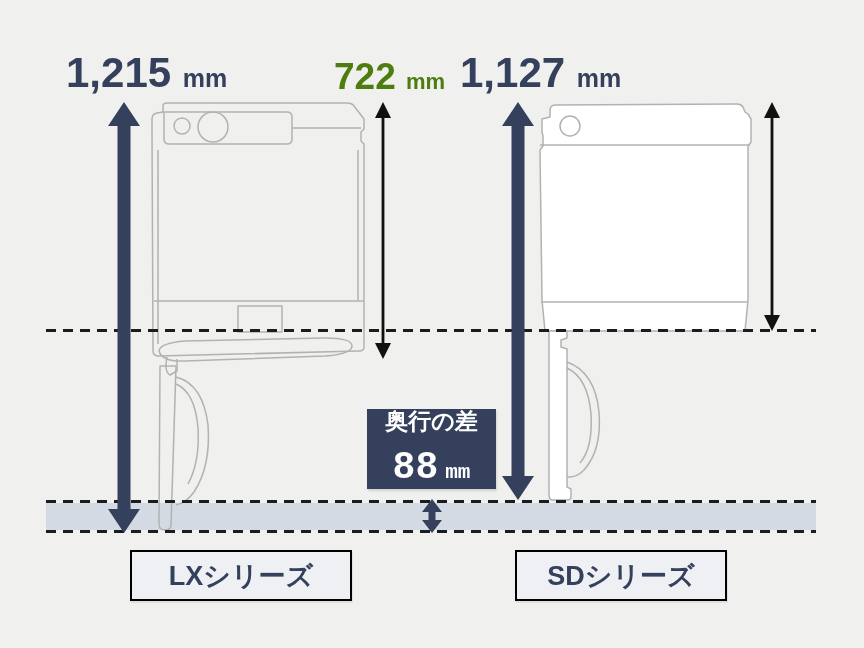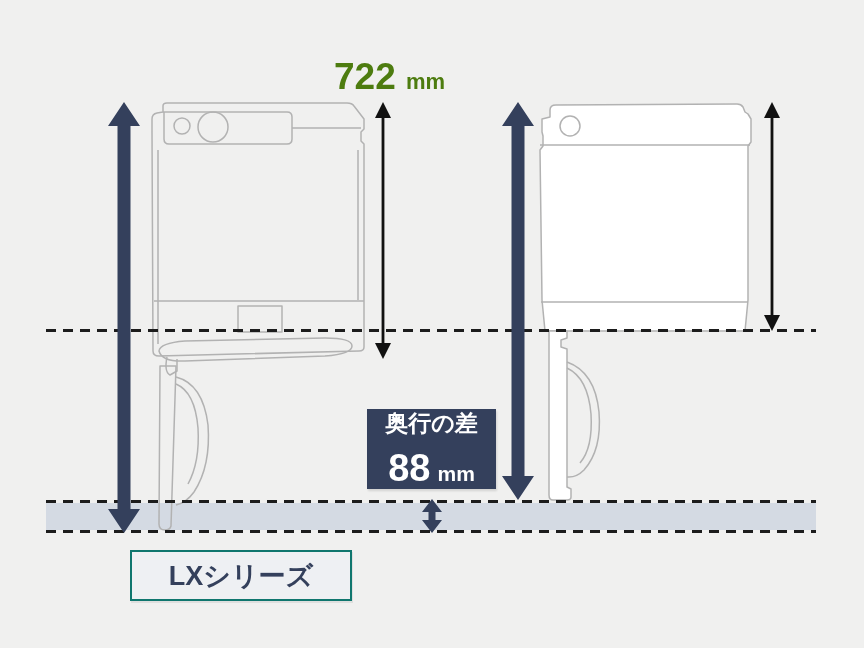--- a/index.html
+++ b/index.html
@@ -32,29 +32,30 @@
   .dim-lx-total{left:66px;top:52px;}
   .dim-lx-body{left:334px;top:58px;}
   .dim-sd-total{left:460px;top:52px;}
   .dim-sd-body{left:719px;top:58px;}
   
   .diff-badge{
     position:absolute;left:367px;top:409px;width:129px;height:80px;
     background:#34405c;color:#ffffff;z-index:5;
     display:flex;flex-direction:column;align-items:center;justify-content:center;
     box-shadow:1px 2px 2px rgba(0,0,0,0.12);
+    font-family:Liberation Mono, monospace;
   }
   .diff-badge .diff-label{font-size:23px;font-weight:bold;line-height:1.1;}
   .diff-badge .diff-line{display:flex;align-items:baseline;gap:7px;margin-top:12px;}
   .diff-badge .diff-value{font-size:38px;font-weight:bold;line-height:1;}
   .diff-badge .diff-unit{font-size:21px;font-weight:bold;line-height:1;}
   
   .series-box{
     position:absolute;top:550px;height:51px;box-sizing:border-box;
-    border:2px solid #0f766e;background:#eef0f3;color:#34405c;
+    border:2px solid #000000;background:#eef0f3;color:#34405c;
     display:flex;align-items:center;justify-content:center;
     font-size:27px;font-weight:bold;z-index:5;
     box-shadow:1px 2px 0 rgba(0,0,0,0.07);
   }
   .series-box-lx{left:130px;width:222px;}
   .series-box-sd{left:515px;width:212px;}
 </style>
 </head>
 <body>
 
@@ -97,30 +98,41 @@
   <div class="dash dash-band-bottom"></div>
 
   <svg class="arrows" width="864" height="648" viewBox="0 0 864 648">
     <path fill="#34405c" d="M124,102 L140,126 L130.5,126 L130.5,509 L140,509 L124,533 L108,509 L117.5,509 L117.5,126 L108,126 Z"></path>
     <path fill="#111111" d="M383,102 L391,118 L384.4,118 L384.4,343 L391,343 L383,359 L375,343 L381.6,343 L381.6,118 L375,118 Z"></path>
     <path fill="#34405c" d="M518,102 L534,126 L524.5,126 L524.5,476 L534,476 L518,500 L502,476 L511.5,476 L511.5,126 L502,126 Z"></path>
     <path fill="#111111" d="M772,102 L780,118 L773.4,118 L773.4,315 L780,315 L772,331 L764,315 L770.6,315 L770.6,118 L764,118 Z"></path>
     <path fill="#34405c" d="M432,499 L442,512 L435.5,512 L435.5,520 L442,520 L432,533 L422,520 L428.5,520 L428.5,512 L422,512 Z"></path>
   </svg>
 
+  <div class="dim dim-navy dim-lx-total">
+    <span>1,215</span>
+    <span class="unit">mm</span>
+  </div>
   <div class="dim dim-black dim-lx-body">
     <span>722</span>
+    <span class="unit">mm</span>
+  </div>
+  <div class="dim dim-navy dim-sd-total">
+    <span>1,127</span>
     <span class="unit">mm</span>
   </div>
 
   <div class="diff-badge">
     <div class="diff-label">奥行の差</div>
     <div class="diff-line">
       <span class="diff-value">88</span>
       <span class="diff-unit">mm</span>
     </div>
   </div>
 
   <div class="series-box series-box-lx">
     <span>LXシリーズ</span>
   </div>
+  <div class="series-box series-box-sd">
+    <span>SDシリーズ</span>
+  </div>
 
 </div>
 
 </body></html>

